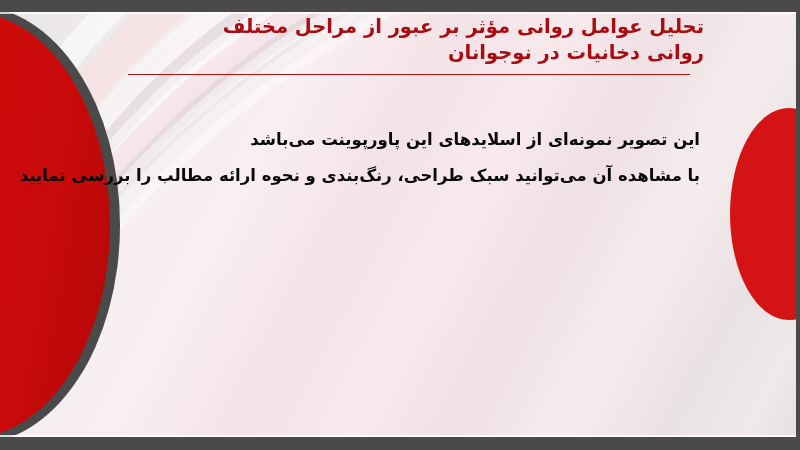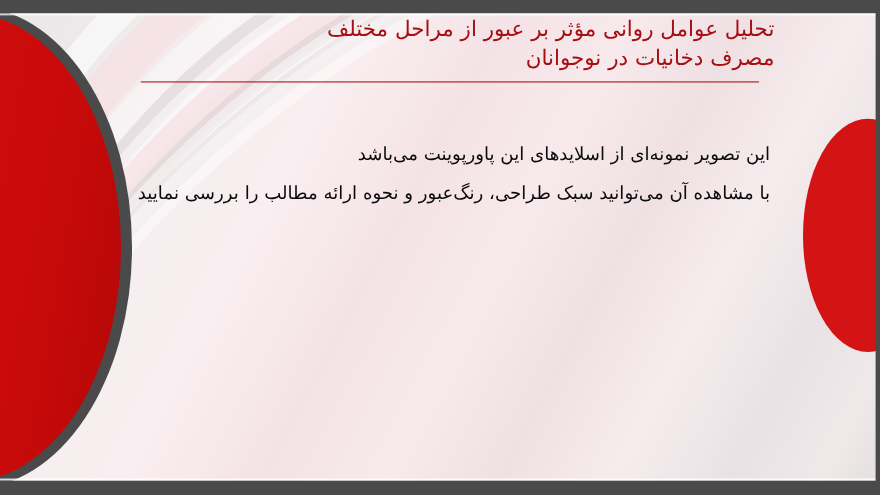--- a/index.html
+++ b/index.html
@@ -147,21 +147,21 @@
     right: 96px;
     top: 14px;
     width: 610px;
     text-align: right;
     z-index: 7;
     direction: rtl;
   }
   .title-line {
     color: #a70d12;
     font-size: 19.5px;
-    font-weight: normal;
+    font-weight: bold;
     line-height: 26px;
     white-space: nowrap;
     letter-spacing: 0px;
   }
   .title-rule {
     position: absolute;
     left: 128px;
     top: 74px;
     width: 562px;
     height: 0;
@@ -177,21 +177,21 @@
     width: 620px;
     text-align: right;
     direction: rtl;
     z-index: 7;
   }
   .body-line {
     color: #0a0a0a;
     font-size: 16.5px;
     line-height: 36px;
     white-space: nowrap;
-    font-weight: normal;
+    font-weight: bold;
   }
 </style>
 </head>
 <body>
 
 <div class="slide">
 
   <div class="bg-plate"></div>
 
   <svg class="arcs" viewBox="0 0 800 450" preserveAspectRatio="none" aria-hidden="true">
@@ -222,22 +222,22 @@
 
   <div class="left-shape-wrap">
     <div class="left-ellipse-border"></div>
     <div class="left-ellipse"></div>
   </div>
 
   <div class="right-circle"></div>
 
   <div class="title-block">
     <div class="title-line">تحلیل عوامل روانی مؤثر بر عبور از مراحل مختلف</div>
-    <div class="title-line">مصرف دخانیات در نوجوانان</div>
+    <div class="title-line">روانی دخانیات در نوجوانان</div>
   </div>
   <div class="title-rule"></div>
 
   <div class="body-block">
     <div class="body-line">این تصویر نمونه‌ای از اسلایدهای این پاورپوینت می‌باشد</div>
-    <div class="body-line">با مشاهده آن می‌توانید سبک طراحی، رنگ‌عبور و نحوه ارائه مطالب را بررسی نمایید</div>
+    <div class="body-line">با مشاهده آن می‌توانید سبک طراحی، رنگ‌بندی و نحوه ارائه مطالب را بررسی نمایید</div>
   </div>
 
 </div>
 
 </body></html>

